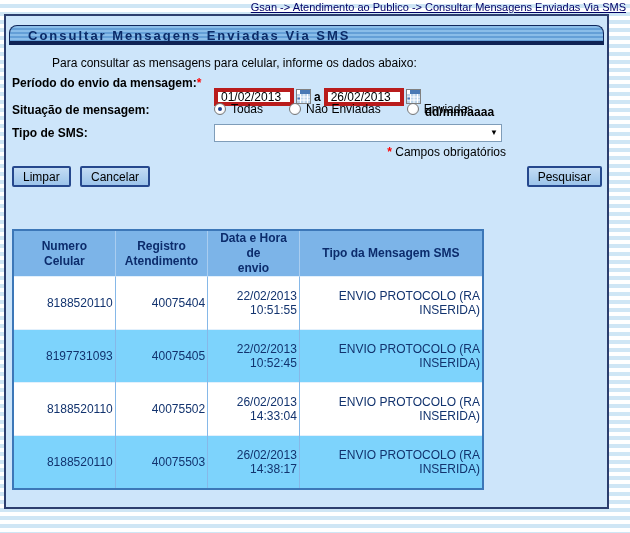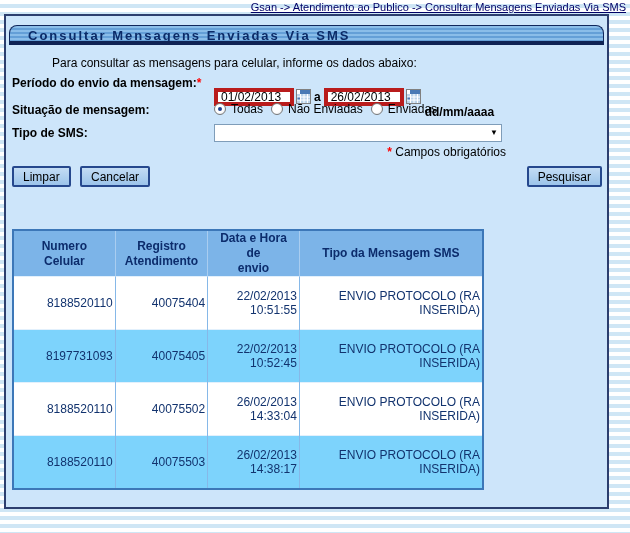--- a/index.html
+++ b/index.html
@@ -49,21 +49,21 @@
     width: 80px; height: 18px;
     border: 4px solid #b91c1c; background: #fff;
     font-family: "Liberation Sans", sans-serif; font-size: 12px;
     padding: 0 3px; color: #000;
   }
   .cal { display: inline-block; width: 15px; height: 15px; margin: 0 2px; cursor: pointer; }
   .sep, .hint { font-weight: bold; color: #000; }
   .sep { margin: 0 3px 0 1px; }
   .hint { margin-left: 2px; margin-top: 31px; }
   
-  .radios { gap: 8px; }
+  .radios { gap: 26px; }
   .radio-opt { display: inline-flex; align-items: center; gap: 5px; cursor: pointer; color: #000; }
   .radio {
     display: inline-block; width: 12px; height: 12px;
     border-radius: 50%;
     border: 1px solid #787878;
     background: radial-gradient(circle at 35% 35%, #ffffff 55%, #d8dde4 100%);
     position: relative;
   }
   .radio.checked::after {
     content: ""; position: absolute; left: 3px; top: 3px;

